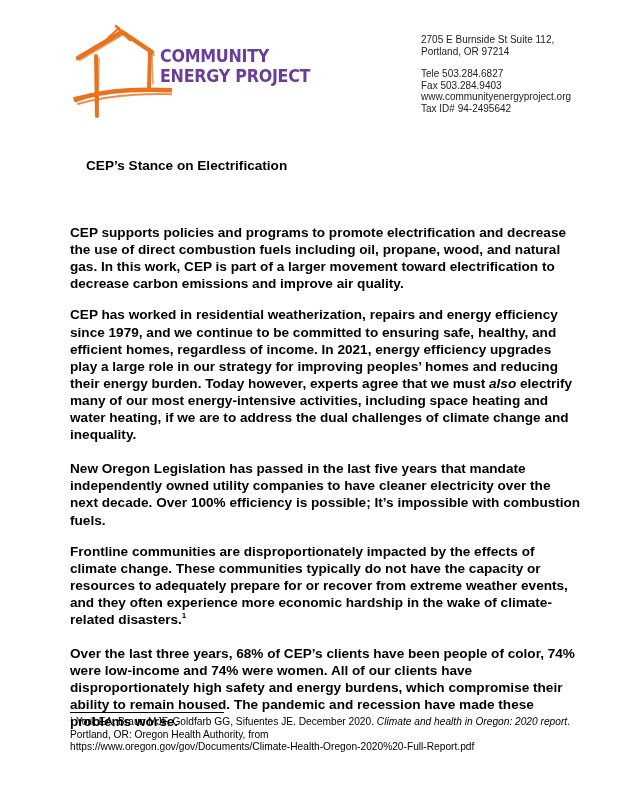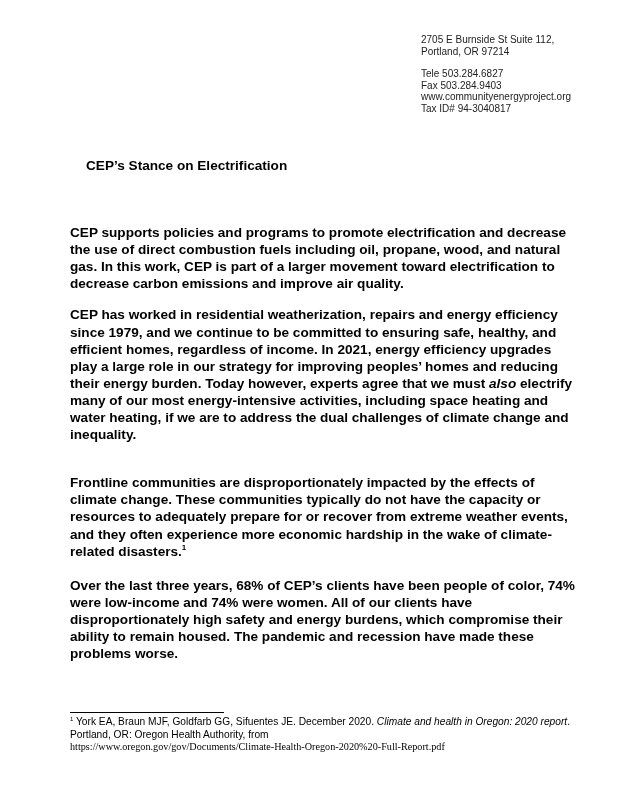--- a/index.html
+++ b/index.html
@@ -75,47 +75,69 @@
       background: #000;
     }
     .footnote {
       position: absolute;
       left: 70px; top: 716px;
       width: 520px;
       font-size: 10.2px;
       line-height: 12.6px;
     }
     .footnote sup { font-size: 6px; vertical-align: 4px; }
-    .fn-link { color: #000; text-decoration: none; font-family: Liberation Serif, serif; }
+    .fn-link { color: #000; text-decoration: none; }
   </style>
 </head>
 <body>
 
 <div class="letterhead">
+  <div class="logo">
+    <svg class="house" width="100" height="100" viewBox="0 0 100 100">
+      <g stroke="#e8731e" stroke-linecap="round" fill="none">
+        <path d="M6 34 L50 8 L80 28" stroke-width="4.5"></path>
+        <path d="M8 36 L52 10 L82 31" stroke-width="2" opacity="0.7"></path>
+        <path d="M44 2 L58 16" stroke-width="2.5"></path>
+        <path d="M47 4 L36 14" stroke-width="2"></path>
+        <path d="M24 32 L25 92" stroke-width="4"></path>
+        <path d="M27 34 L26 84" stroke-width="1.5" opacity="0.7"></path>
+        <path d="M78 28 L77 64" stroke-width="4"></path>
+        <path d="M80 30 L81 60" stroke-width="1.5" opacity="0.7"></path>
+        <path d="M4 76 C30 66, 70 62, 152 70" stroke-width="4.5"></path>
+        <path d="M6 80 C40 70, 80 68, 140 72" stroke-width="2" opacity="0.8"></path>
+        <path d="M2 74 L20 70" stroke-width="2"></path>
+      </g>
+    </svg>
+    <div class="logo-text">
+      <div>COMMUNITY</div>
+      <div>ENERGY PROJECT</div>
+    </div>
+  </div>
 
   <div class="address">
     <div>2705 E Burnside St Suite 112,</div>
     <div>Portland, OR 97214</div>
     <div class="gap"></div>
     <div>Tele 503.284.6827</div>
     <div>Fax 503.284.9403</div>
     <div>www.communityenergyproject.org</div>
-    <div>Tax ID# 94-3040817</div>
+    <div>Tax ID# 94-2495642</div>
   </div>
 </div>
 
 <div class="content">
   <h1>CEP’s Stance on Electrification</h1>
   <div class="sp"></div>
   <div class="sp"></div>
   <p>CEP supports policies and programs to promote electrification and decrease the use of direct combustion fuels including oil, propane, wood, and natural gas. In this work, CEP is part of a larger movement toward electrification to decrease carbon emissions and improve air quality.</p>
   <div class="sp-small" style="height:14px"></div>
 
   <p><span>CEP has worked in residential weatherization, repairs and energy efficiency since 1979, and we continue to be committed to ensuring safe, healthy, and efficient homes, regardless of income. In 2021, energy efficiency upgrades play a large role in our strategy for improving peoples’ homes and reducing their energy burden. Today however, experts agree that we must </span><em>also</em><span> electrify many of our most energy-intensive activities, including space heating and water heating, if we are to address the dual challenges of climate change and inequality.</span></p>
   <div class="sp"></div>
+  <p>New Oregon Legislation has passed in the last five years that mandate independently owned utility companies to have cleaner electricity over the next decade. Over 100% efficiency is possible; It’s impossible with combustion fuels.</p>
   <div class="sp-small" style="height:14px"></div>
 
   <p><span>Frontline communities are disproportionately impacted by the effects of climate change. These communities typically do not have the capacity or resources to adequately prepare for or recover from extreme weather events, and they often experience more economic hardship in the wake of climate-related disasters.</span><sup>1</sup></p>
   <div class="sp"></div>
   <p>Over the last three years, 68% of CEP’s clients have been people of color, 74% were low-income and 74% were women. All of our clients have disproportionately high safety and energy burdens, which compromise their ability to remain housed. The pandemic and recession have made these problems worse.</p>
 </div>
 
 <div class="footnote-rule"></div>
 <div class="footnote">
   <sup>1</sup><span> York EA, Braun MJF, Goldfarb GG, Sifuentes JE. December 2020. </span><em>Climate and health in Oregon: 2020 report</em><span>. Portland, OR: Oregon Health Authority, from</span><br>

